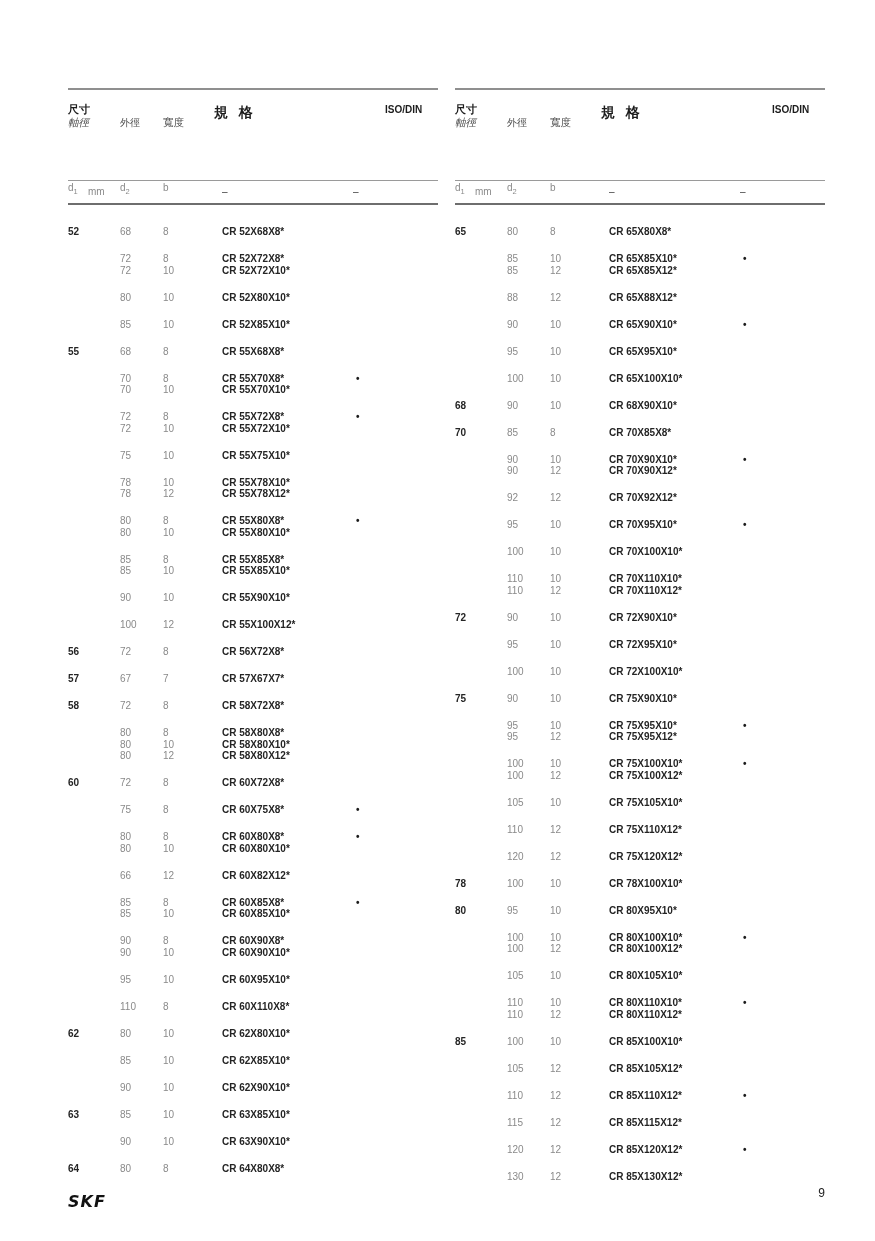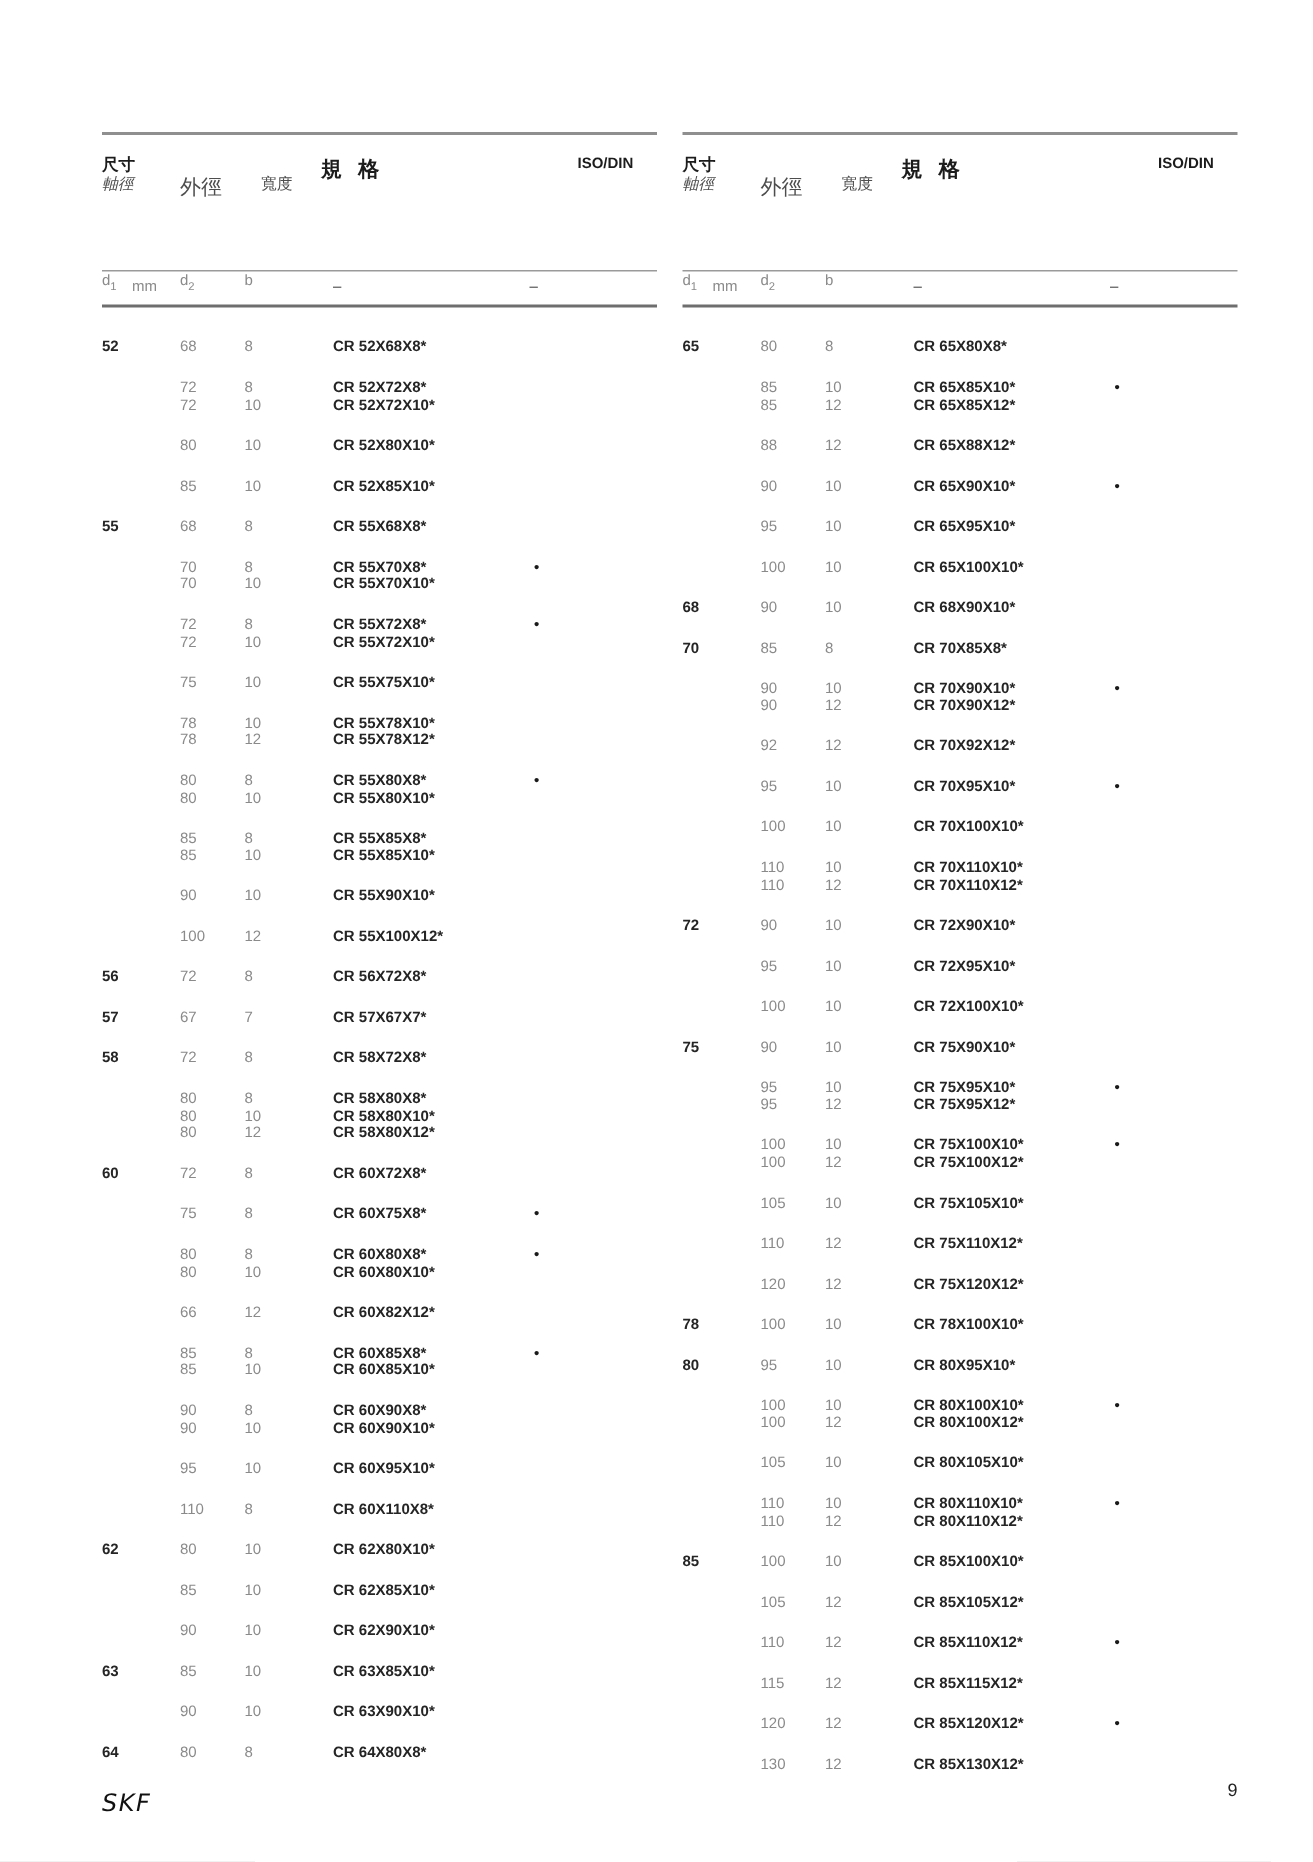--- a/index.html
+++ b/index.html
@@ -14,22 +14,22 @@
 
   
   .thead {
     position:relative; height:117px;
     border-top:2px solid #8f8f8f;
     border-bottom:2px solid #6e6e6e;
   }
   .h-lbl { position:absolute; white-space:pre; }
   .h-size  { top:12px; left:0;    font-size:11px; font-weight:bold; color:#1c1c1c; }
   .h-shaft { top:26px; left:0;    font-size:10.5px; color:#4d4d4d;font-style:italic; }
-  .h-outer { top:26px; left:52px; font-size:14px; color:#4d4d4d;font-family:Liberation Serif, serif; }
-  .h-width { top:26px; left:106px; font-size:10.5px; color:#4d4d4d;text-align:right; }
+  .h-outer { top:26px; left:52px; font-size:10px; color:#4d4d4d;font-family:Liberation Serif, serif; }
+  .h-width { top:26px; left:95px; font-size:10.5px; color:#4d4d4d;text-align:right; }
   .h-spec  { top:14px; left:146px; font-size:14px; font-weight:bold; color:#1c1c1c; letter-spacing:1px; }
   .h-iso   { top:14px; left:285px; font-size:10px; font-weight:bold; color:#1c1c1c;padding-left:32px; }
   .h-sym   { top:52px; font-size:10px; color:#8a8a8a;margin-top:40px; }
   .h-sym sub { font-size:7.5px; }
   .h-d1 { left:0; } .h-d2 { left:52px; } .h-b { left:95px; }
   .mid-rule { position:absolute; left:0; right:0; top:90px; height:1px; background:#9a9a9a; }
   .h-mm    { top:96px; left:0;     font-size:10px; color:#8a8a8a;padding-left:20px; }
   .h-dash1 { top:96px; left:154px; font-size:10px; color:#3a3a3a; }
   .h-dash2 { top:96px; left:285px; font-size:10px; color:#3a3a3a; }
 
@@ -40,21 +40,21 @@
   .c-d1   { width:52px;  font-weight:bold; color:#252525; }
   .c-d2   { width:43px;  color:#8a8a8a; }
   .c-b    { width:59px;  color:#8a8a8a; }
   .c-spec { width:134px; font-weight:bold; color:#252525; white-space:nowrap; }
   .c-dot  { flex:1; color:#1a1a1a; font-weight:bold; font-size:10px; }
 
   
   .brand {
     position:absolute; left:68px; top:1192px;
     font-family:"DejaVu Sans","Liberation Sans",sans-serif;
-    font-size:16px; font-weight:400; font-style:italic;
+    font-size:16px; font-weight:700; font-style:italic;
     letter-spacing:1px; color:#111111;
   }
   .page-num {
     position:absolute; right:50px; top:1186px; width:40px;
     text-align:right; font-size:12px; color:#222222;
   }
 </style>
 </head>
 <body>
 

